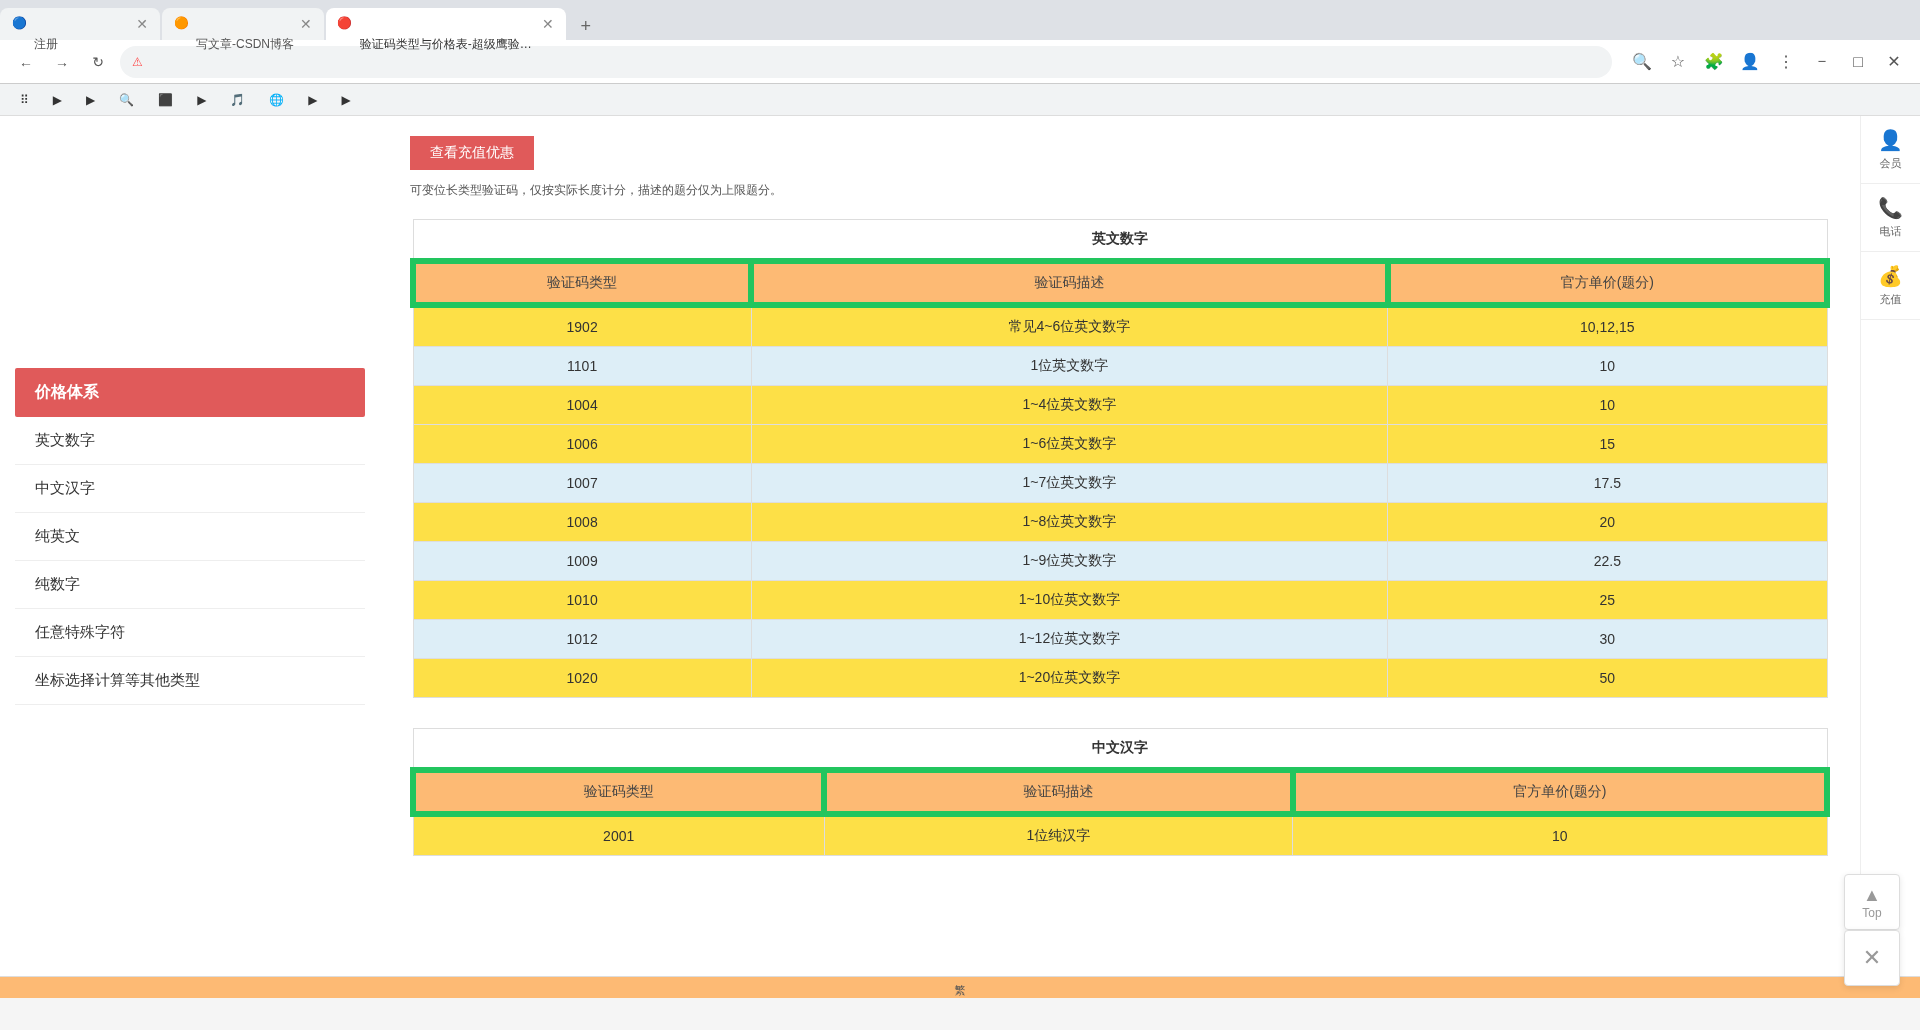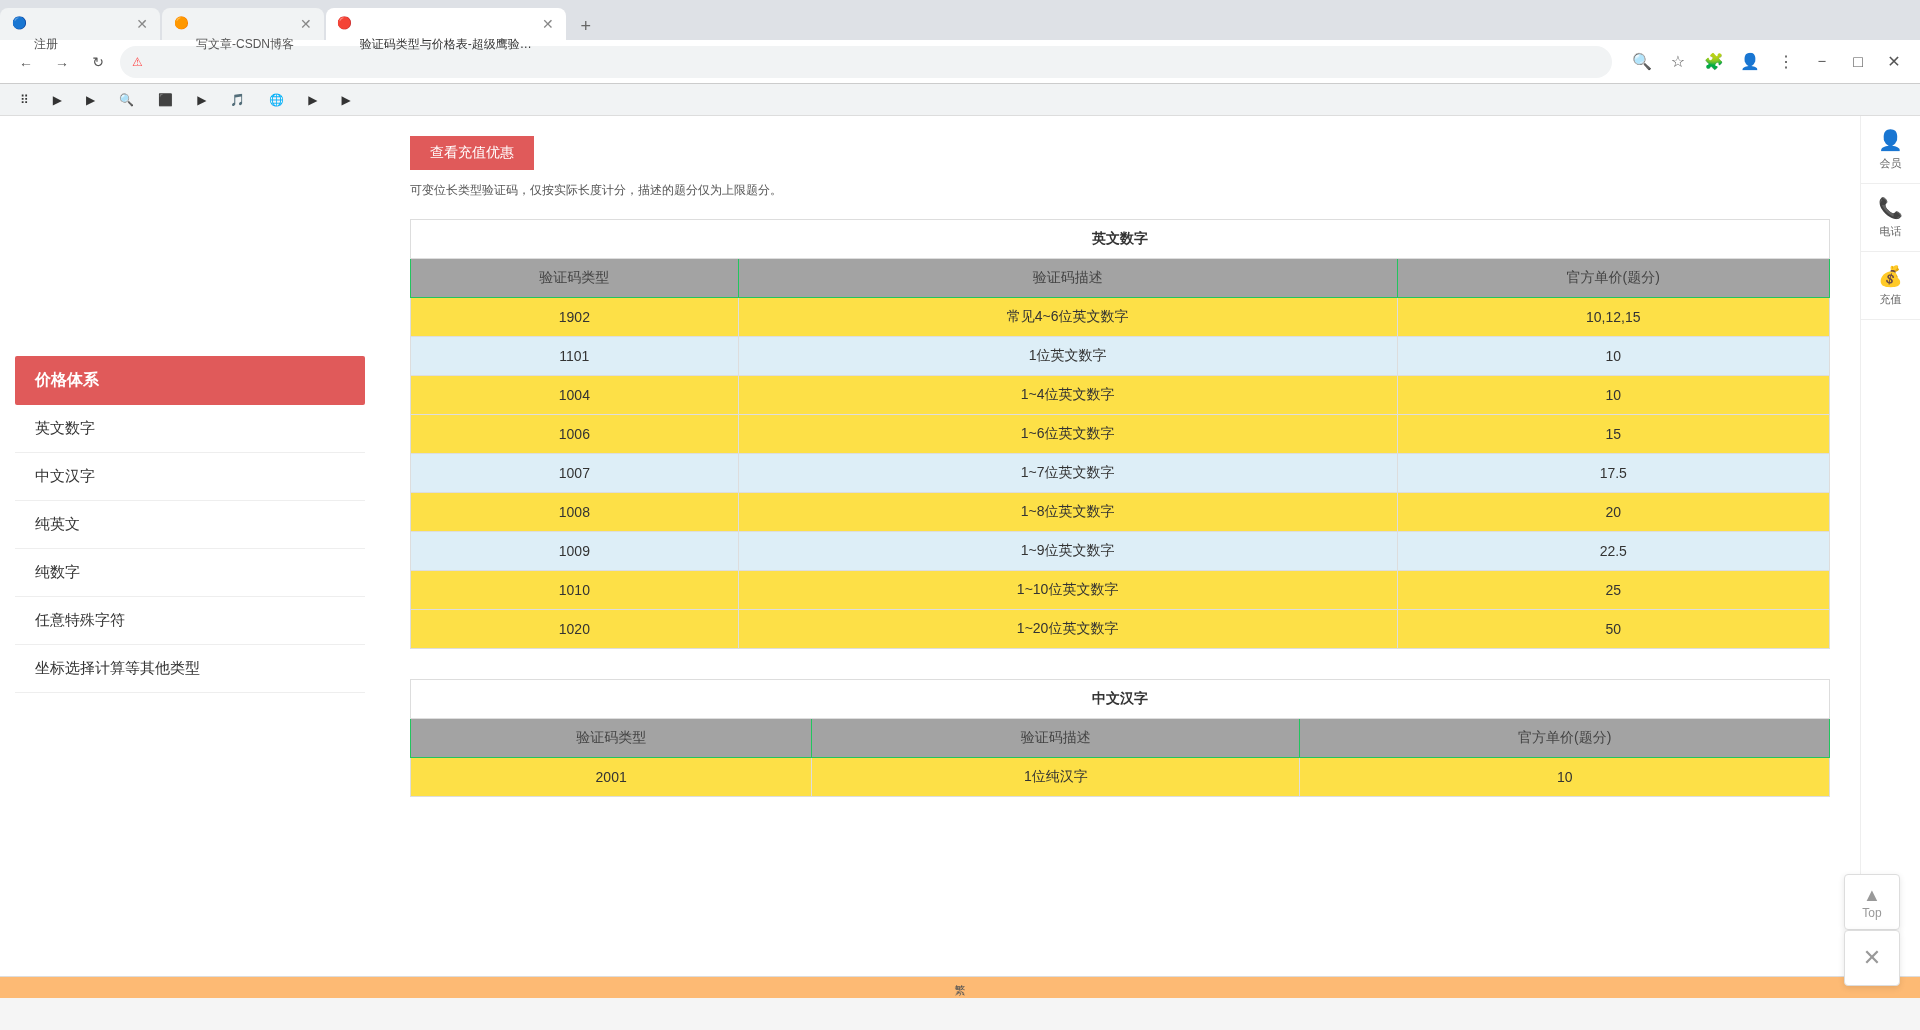--- a/index.html
+++ b/index.html
@@ -24,35 +24,35 @@
     .toolbar-icon { width: 28px; height: 28px; display: flex; align-items: center; justify-content: center; cursor: pointer; color: #555; border-radius: 50%; font-size: 16px; }
 
     .bookmarks-bar { display: flex; align-items: center; padding: 4px 12px; background: #f1f3f4; border-bottom: 1px solid #ddd; height: 32px; gap: 4px; overflow: hidden; }
     .bookmark-item { display: flex; align-items: center; padding: 2px 8px; border-radius: 4px; cursor: pointer; font-size: 12px; color: #333; white-space: nowrap; gap: 4px; }
 
     
     .page-wrapper { display: flex; background: #fff; min-height: 860px; width: 1920px; position: relative; }
 
     
     .sidebar { width: 380px; padding: 20px 0; flex-shrink: 0; }
-    .sidebar-title { background: #e05a5a; color: #fff; font-size: 16px; font-weight: bold; padding: 14px 20px; margin: 0 15px 0 15px; border-radius: 2px; }
+    .sidebar-title { background: #e05a5a; color: #fff; font-size: 16px; font-weight: bold; padding: 14px 20px; margin: 12px 15px 0 15px; border-radius: 2px; }
     .sidebar-item { padding: 14px 20px; margin: 0 15px; border-bottom: 1px solid #eee; font-size: 15px; color: #333; cursor: pointer; }
 
     
     .main-content { flex: 1; padding: 20px 30px; }
     .info-bar { display: flex; align-items: center; gap: 20px; margin-bottom: 12px; font-size: 14px; color: #555; }
     .info-text { flex: 1; }
     .charge-btn { background: #e05a5a; color: #fff; padding: 8px 20px; border: none; border-radius: 0; cursor: pointer; font-size: 14px; white-space: nowrap; }
     .variable-info { font-size: 12px; color: #555; margin-bottom: 20px; }
 
     
     .section { margin-bottom: 30px; }
     .section-table { width: 100%; border-collapse: collapse; border: 1px solid #ddd; }
     .section-header { background: #f5f5f5; text-align: center; font-size: 15px; font-weight: bold; padding: 12px; border: 1px solid #ddd; }
-    .section-table th { background: #a3a3a3; padding: 10px 1px; text-align: center; border: 1px solid #22c55e; font-weight: normal; font-size: 14px; color: #444; }
+    .section-table th { background: #fdba74; padding: 10px 1px; text-align: center; border: 6px solid #22c55e; font-weight: normal; font-size: 14px; color: #444; }
     .section-table td { padding: 10px 12px; text-align: center; border: 1px solid #ddd; font-size: 14px; }
     .section-table tr:nth-child(odd) td { background: #fff; }
     .section-table tr.row-blue td { background: #ddeef7; }
     .section-table tr.row-white td { background: #fde047; }
 
     
     .right-panel { width: 60px; background: #fff; display: flex; flex-direction: column; align-items: center; border-left: 1px solid #eee; }
     .right-widget { display: flex; flex-direction: column; align-items: center; padding: 12px 0; border-bottom: 1px solid #eee; width: 100%; cursor: pointer; }
     .right-widget-icon { font-size: 20px; color: #666; margin-bottom: 4px; }
     .right-widget-label { font-size: 11px; color: #666; }
@@ -218,20 +218,25 @@
             <tr class="row-blue">
       <td>1009</td>
       <td>1~9位英文数字</td>
       <td>22.5</td>
     </tr>
             <tr class="row-white">
       <td>1010</td>
       <td>1~10位英文数字</td>
       <td>25</td>
     </tr>
+            <tr class="row-blue">
+      <td>1012</td>
+      <td>1~12位英文数字</td>
+      <td>30</td>
+    </tr>
             <tr class="row-white">
       <td>1020</td>
       <td>1~20位英文数字</td>
       <td>50</td>
     </tr>
           </tbody>
       </table>
     </div>
 
     <div class="section">

